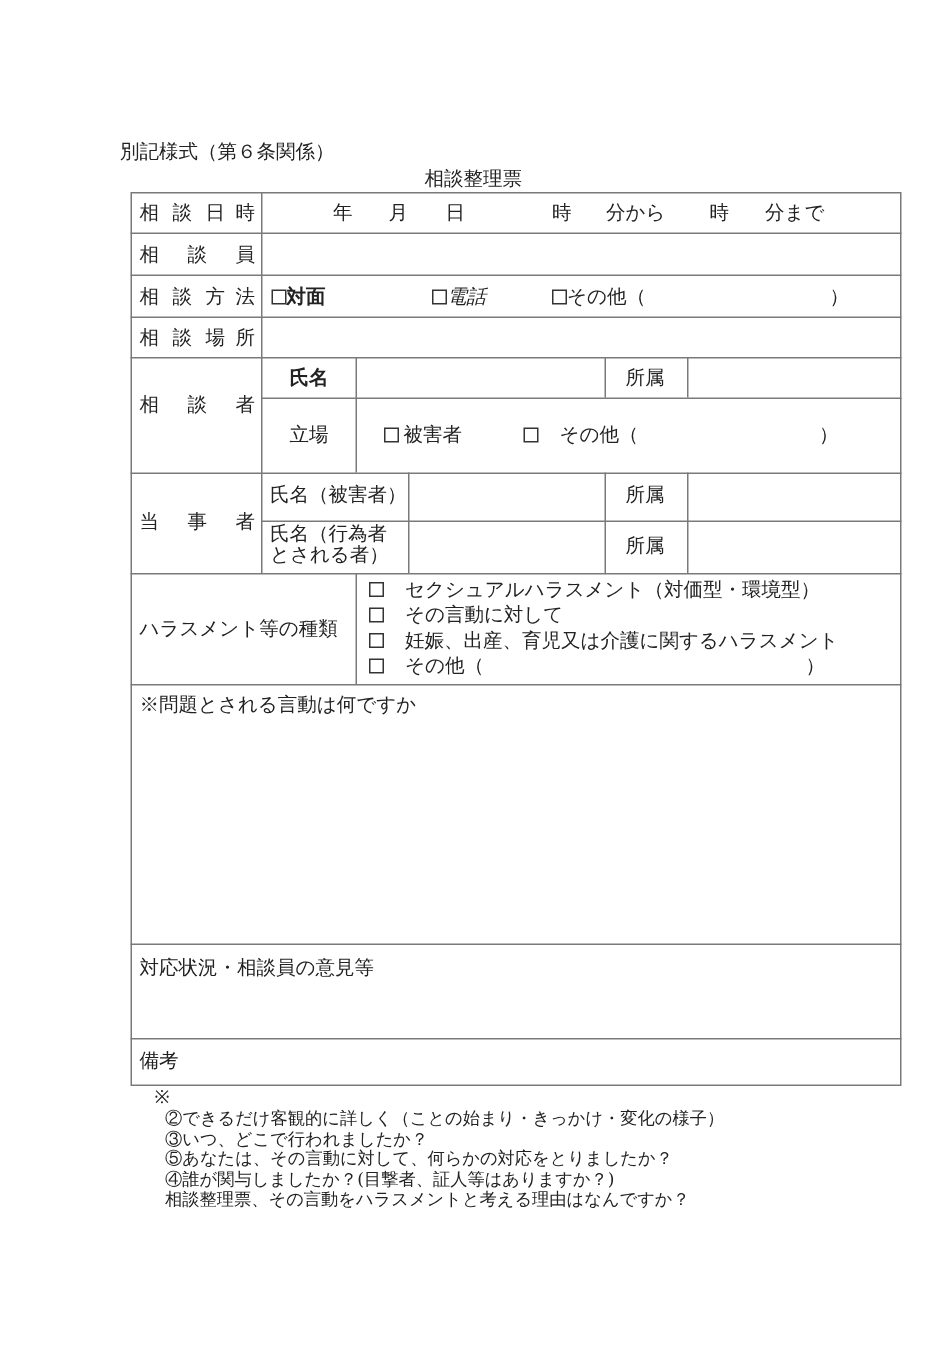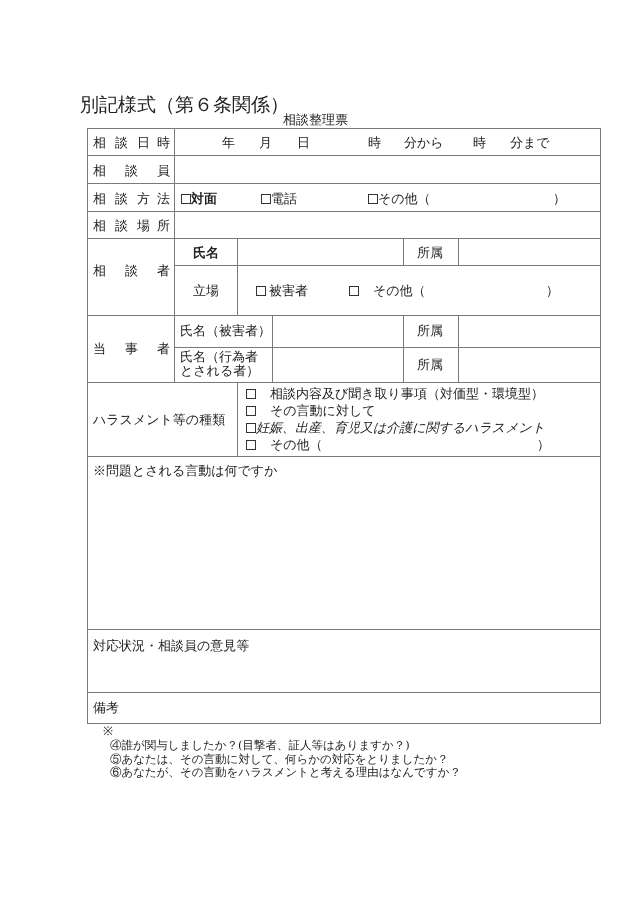--- a/index.html
+++ b/index.html
@@ -9,21 +9,21 @@
     .hline { position: absolute; height: 1px; background: #7a7a7a; }
     .vline { position: absolute; width: 1px; background: #7a7a7a; }
     .frame { position: absolute; border: 1px solid #7a7a7a; box-sizing: border-box; }
     .field { position: absolute; }
     .cb { display: inline-block; width: 10px; height: 10px; border: 1px solid #333; box-sizing: border-box; vertical-align: -1px; }
     .notes div { line-height: 13.5px; font-size: 11.5px; }
   </style>
 </head>
 <body>
 
-<div class="abs" style="left:80px; top:95px; font-size:19px;">別記様式（第６条関係）</div>
+<div class="abs" style="left:80px; top:95px; font-size:13px;">別記様式（第６条関係）</div>
 <div class="abs" style="left:283px; top:113px; font-size:13px;">相談整理票</div>
 
 <div class="frame" style="left:87px; top:128px; width:514px; height:596px;"></div>
 
 <div class="hline" style="left:87px; width:514px; top:155px;"></div>
 <div class="hline" style="left:87px; width:514px; top:183px;"></div>
 <div class="hline" style="left:87px; width:514px; top:211px;"></div>
 <div class="hline" style="left:87px; width:514px; top:238px;"></div>
 <div class="hline" style="left:174px; width:427px; top:265px;"></div>
 <div class="hline" style="left:87px; width:514px; top:315px;"></div>
@@ -67,21 +67,21 @@
 
 <div>
   <span class="abs" style="left:93px; top:192px;">相</span>
   <span class="abs" style="left:115px; top:192px;">談</span>
   <span class="abs" style="left:137px; top:192px;">方</span>
   <span class="abs" style="left:157px; top:192px;">法</span>
 </div>
 <div class="abs" style="left:181px; top:192px;font-weight:bold;">
   <span class="cb"></span><span>対面</span>
 </div>
-<div class="abs" style="left:261px; top:192px;">
+<div class="abs" style="left:288px; top:192px;font-style:italic;">
   <span class="cb"></span><span>電話</span>
 </div>
 <div class="abs" style="left:368px; top:192px;">
   <span class="cb"></span><span>その他（</span>
 </div>
 <span class="abs" style="left:553px; top:192px;">）</span>
 
 <div>
   <span class="abs" style="left:93px; top:219px;">相</span>
   <span class="abs" style="left:115px; top:219px;">談</span>
@@ -118,40 +118,42 @@
 <span class="abs" style="left:417px; top:324px;">所属</span>
 <div class="field" style="left:459px; top:316px; width:141px; height:31px;"></div>
 <span class="abs" style="left:180px; top:350px;">氏名（行為者</span>
 <span class="abs" style="left:180px; top:364px;">とされる者）</span>
 <div class="field" style="left:273px; top:348px; width:130px; height:34px;"></div>
 <span class="abs" style="left:417px; top:358px;">所属</span>
 <div class="field" style="left:459px; top:348px; width:141px; height:34px;"></div>
 
 <span class="abs" style="left:93px; top:413px;">ハラスメント等の種類</span>
 <div class="abs" style="left:246px; top:387px;">
-  <span class="cb"></span><span style="margin-left:14px;">相談内容及び聞き取り事項（対価型・環境型）</span>
+  <span class="cb"></span><span style="margin-left:14px;">セクシュアルハラスメント（対価型・環境型）</span>
 </div>
 <div class="abs" style="left:246px; top:404px;">
   <span class="cb"></span><span style="margin-left:14px;">その言動に対して</span>
 </div>
 <div class="abs" style="left:246px; top:421px;">
-  <span class="cb"></span><span style="font-style:italic;">妊娠、出産、育児又は介護に関するハラスメント</span>
+  <span class="cb"></span><span style="margin-left:14px;">妊娠、出産、育児又は介護に関するハラスメント</span>
 </div>
 <div class="abs" style="left:246px; top:438px;">
   <span class="cb"></span><span style="margin-left:14px;">その他（</span>
 </div>
 <span class="abs" style="left:537px; top:438px;">）</span>
 
 <span class="abs" style="left:93px; top:464px;">※問題とされる言動は何ですか</span>
 <div class="field" style="left:88px; top:478px; width:512px; height:150px;"></div>
 
 <span class="abs" style="left:93px; top:639px;">対応状況・相談員の意見等</span>
 <div class="field" style="left:88px; top:655px; width:512px; height:36px;"></div>
 
 <span class="abs" style="left:93px; top:701px;text-align:center;">備考</span>
 <div class="field" style="left:120px; top:693px; width:480px; height:30px;"></div>
 
 <div class="abs" style="left:103px; top:725px; font-size:12px;">※</div>
 <div class="abs notes" style="left:110px; top:739px;">
+  <div>②できるだけ客観的に詳しく（ことの始まり・きっかけ・変化の様子）</div>
+  <div>③いつ、どこで行われましたか？</div>
+  <div>⑤あなたは、その言動に対して、何らかの対応をとりましたか？</div>
   <div>④誰が関与しましたか？(目撃者、証人等はありますか？)</div>
-  <div>⑤あなたは、その言動に対して、何らかの対応をとりましたか？</div>
-  <div>⑥あなたが、その言動をハラスメントと考える理由はなんですか？</div>
+  <div>相談整理票、その言動をハラスメントと考える理由はなんですか？</div>
 </div>
 
 </body></html>

